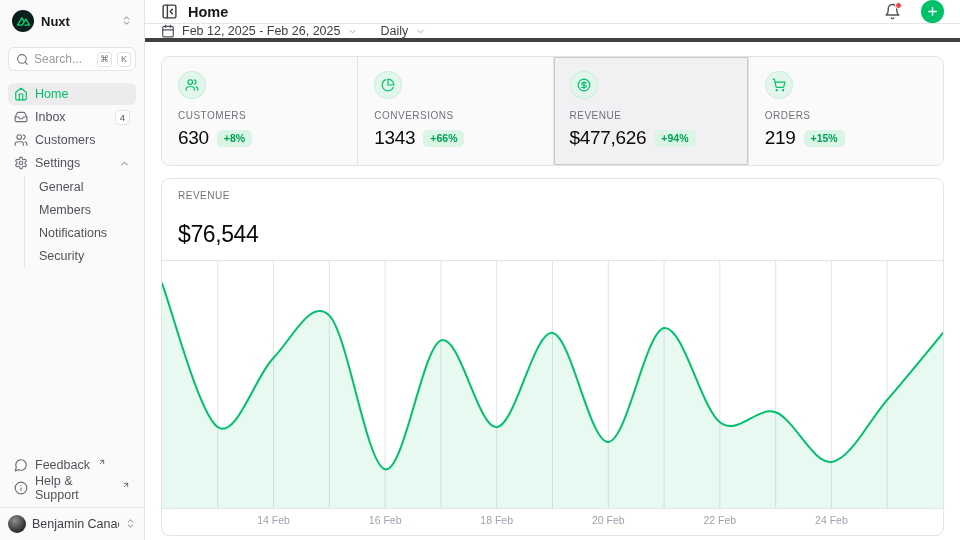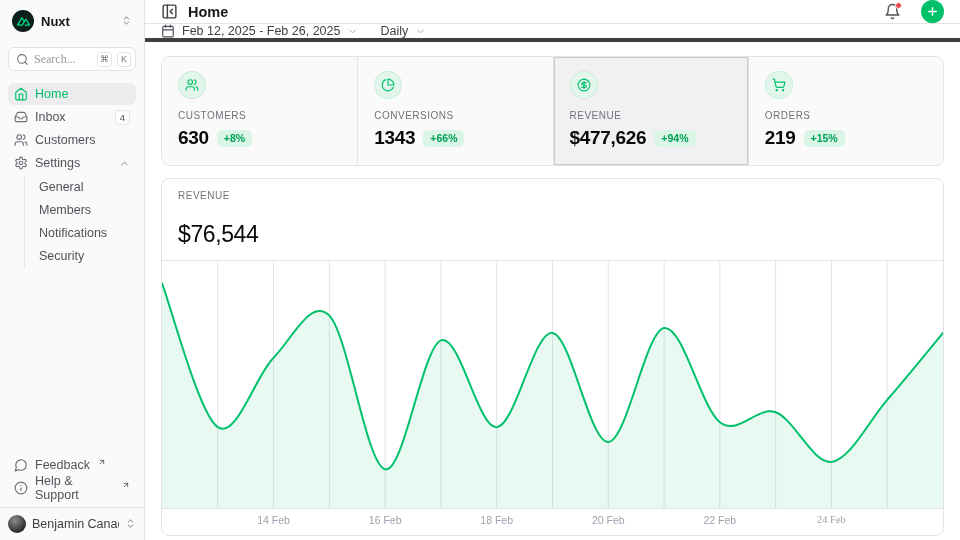--- a/index.html
+++ b/index.html
@@ -13,21 +13,21 @@
   .sb-main { padding:8px; flex:1; display:flex; flex-direction:column; }
   .logo-row { display:flex; align-items:center; gap:7px; padding:2px 4px; height:26px; cursor:pointer; border-radius:6px; }
   .logo-circle { width:22px; height:22px; border-radius:50%; background:#0b1f1c; display:flex; align-items:center; justify-content:center; flex:none; }
   .logo-circle svg { width:13px; height:13px; }
   .logo-name { font-size:13px; font-weight:700; color:#18181b; flex:1; }
   .updown { color:#71717a; flex:none; }
 
   .search-box { margin-top:13px; height:24px; background:#fff; border:1px solid #e4e4e7; border-radius:6px;
     display:flex; align-items:center; gap:5px; padding:0 4px 0 7px; }
   .search-box input { border:none; outline:none; background:transparent; width:100%; min-width:0;
-    font-size:12px; font-family:Liberation Serif, serif; color:#3f3f46; }
+    font-size:12px; font-family:Liberation Sans, sans-serif; color:#3f3f46; }
   .search-box input::placeholder { color:#9a9aa3; }
   .kbd { font-size:9px; color:#71717a; border:1px solid #e4e4e7; background:#fff; border-radius:3px;
     min-width:14px; height:15px; display:flex; align-items:center; justify-content:center; padding:0 2px; flex:none; }
 
   .sb-nav { margin-top:12px; display:flex; flex-direction:column; gap:1px; }
   .nav-item { display:flex; align-items:center; gap:7px; height:22px; padding:0 6px; border-radius:6px;
     font-size:12.5px; color:#52525b; cursor:pointer; }
   .nav-item .ni-icon { display:flex; color:#71717a; flex:none; }
   .nav-item.active { background:#ececee; color:#00c16a; font-weight:500; }
   .nav-item.active .ni-icon { color:#00c16a; }
@@ -67,21 +67,21 @@
   .content { padding:14px 16px; }
 
   .stats { display:grid; grid-template-columns:repeat(4,1fr); border:1px solid #e4e4e7; border-radius:8px; overflow:hidden; }
   .stat-card { background:#fafafa; padding:14px 16px 16px; cursor:pointer; }
   .stat-card + .stat-card { border-left:1px solid #e4e4e7; }
   .stat-card.selected { background:#f1f1f3; box-shadow:inset 0 0 0 1px #c9c9ce; }
   .stat-icon { width:28px; height:28px; border-radius:50%; background:#e3f6ec; box-shadow:inset 0 0 0 1px #cdeedd;
     display:flex; align-items:center; justify-content:center; color:#00c16a; }
   .stat-label { margin-top:11px; font-size:10px; letter-spacing:.5px; color:#71717a; text-transform:uppercase; }
   .stat-value-row { margin-top:6px; display:flex; align-items:center; gap:8px; }
-  .stat-value { font-size:19px; font-weight:700; color:#0a0a0a; letter-spacing:-.3px; }
+  .stat-value { font-size:19px; font-weight:400; color:#0a0a0a; letter-spacing:-.3px; }
   .delta-badge { font-size:10.5px; font-weight:600; color:#00a155; background:#daf5e6; border-radius:5px; padding:2.5px 7px; }
 
   .chart-card { margin-top:12px; border:1px solid #e4e4e7; border-radius:8px; overflow:hidden; background:#fff; }
   .chart-head { padding:11px 16px 12px; border-bottom:1px solid #e4e4e7; }
   .chart-label { font-size:10px; letter-spacing:.5px; color:#71717a; text-transform:uppercase; }
   .chart-value { font-size:23px; font-weight:400; color:#0a0a0a; letter-spacing:-.4px; margin-top:20px; }
   .plot { position:relative; height:248px; }
   .plot svg { position:absolute; inset:0; width:100%; height:100%; display:block; }
   .x-labels { position:relative; height:26px; }
   .x-label { position:absolute; top:5px; transform:translateX(-50%); font-size:10.5px; color:#9ca3af; white-space:nowrap; }
@@ -360,19 +360,19 @@
               <line x1="0" y1="247.5" x2="782" y2="247.5" stroke="#e4e4e7" stroke-width="1" vector-effect="non-scaling-stroke"></line>
               <path d="M0,22.3C9.3,46.3 37.2,153.8 55.9,166.2C74.5,178.6 93.1,115.3 111.7,96.7C130.3,78.1 149,36 167.6,54.6C186.2,73.2 204.8,204.2 223.4,208.3C242,212.5 260.7,86.4 279.3,79.4C297.9,72.3 316.5,167.4 335.1,166.2C353.8,164.9 372.4,69.4 391,71.9C409.6,74.4 428.2,181.9 446.9,181C465.5,180.2 484.1,70.3 502.7,67C521.3,63.7 540,147.1 558.6,161.2C577.2,175.3 595.8,144.7 614.4,151.3C633,157.9 651.7,202.9 670.3,200.9C688.9,198.8 707.5,160.4 726.1,138.9C744.8,117.4 772.7,83.1 782,71.9" fill="none" stroke="#00c16a" stroke-width="2" stroke-linejoin="round" stroke-linecap="round" vector-effect="non-scaling-stroke"></path>
             </svg>
         </div>
         <div class="x-labels" id="x-labels">
             <span class="x-label" style="left: 14.2857%;">14 Feb</span>
             <span class="x-label" style="left: 28.5714%;">16 Feb</span>
             <span class="x-label" style="left: 42.8571%;">18 Feb</span>
             <span class="x-label" style="left: 57.1429%;">20 Feb</span>
             <span class="x-label" style="left: 71.4286%;">22 Feb</span>
-            <span class="x-label" style="left: 85.7143%; font-family: Liberation Serif, serif;">24 Feb</span>
+            <span class="x-label" style="left: 85.7143%;">24 Feb</span>
           </div>
       </div>
 
     </div>
   </div>
 </div>
 
 </body></html>

